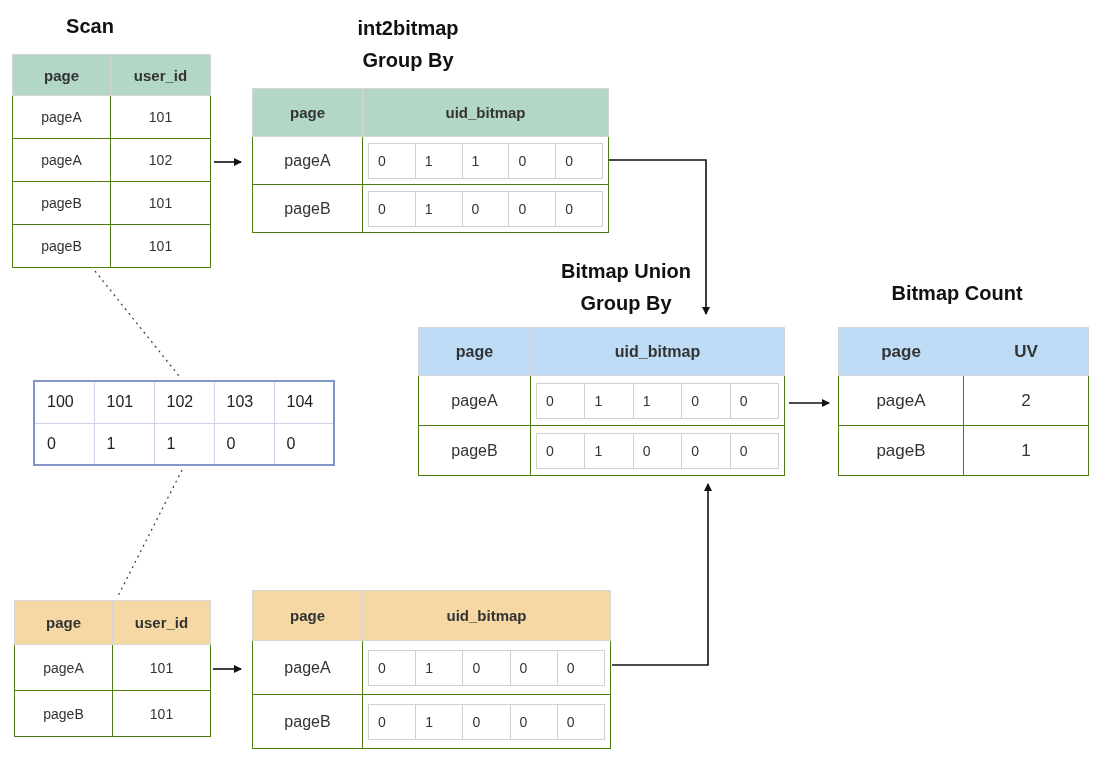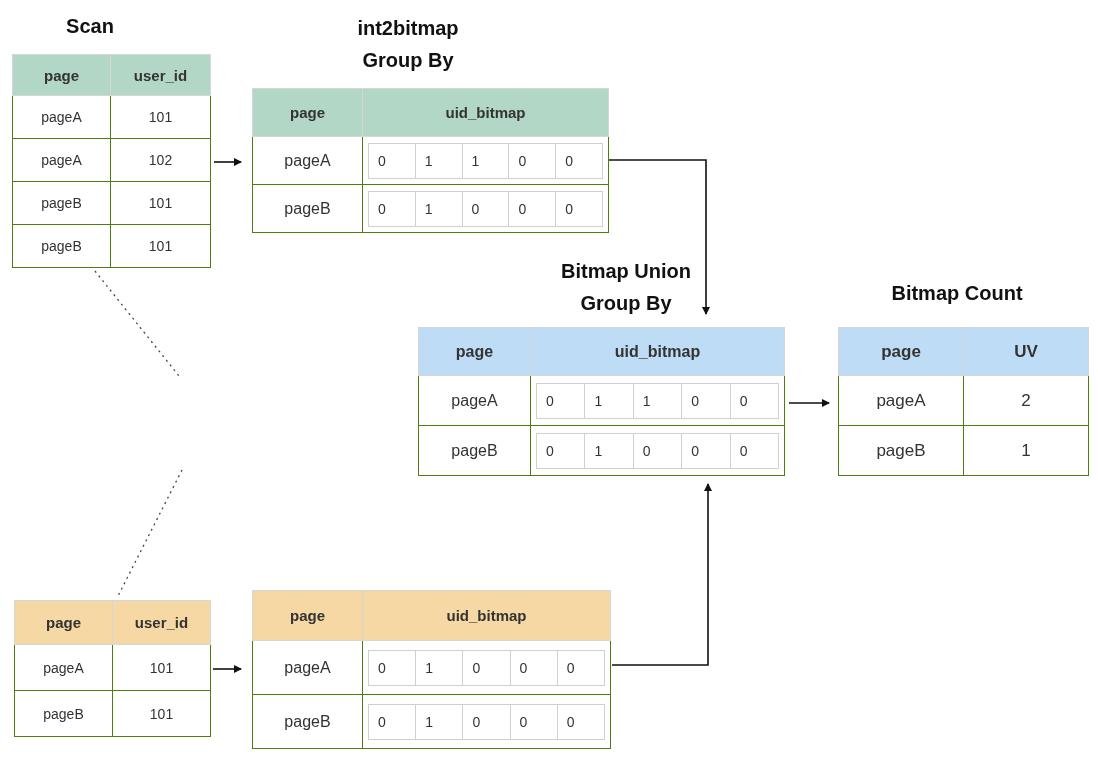--- a/index.html
+++ b/index.html
@@ -146,20 +146,38 @@
             <span class="bit">1</span>
             <span class="bit">0</span>
             <span class="bit">0</span>
             <span class="bit">0</span>
           </div>
         </td>
       </tr>
     </tbody>
   </table>
 
+  <table class="legend" style="left:33px; top:380px; width:300px;">
+    <tbody>
+      <tr>
+        <td>100</td>
+        <td>101</td>
+        <td>102</td>
+        <td>103</td>
+        <td>104</td>
+      </tr>
+      <tr>
+        <td>0</td>
+        <td>1</td>
+        <td>1</td>
+        <td>0</td>
+        <td>0</td>
+      </tr>
+    </tbody>
+  </table>
 
   <table class="tbl blue t-union" style="left:418px; top:327px; width:366px;">
     <colgroup>
         <col style="width:112px">
         <col style="width:254px">
       </colgroup>
     <thead>
       <tr>
         <th>page</th>
         <th>uid_bitmap</th>

